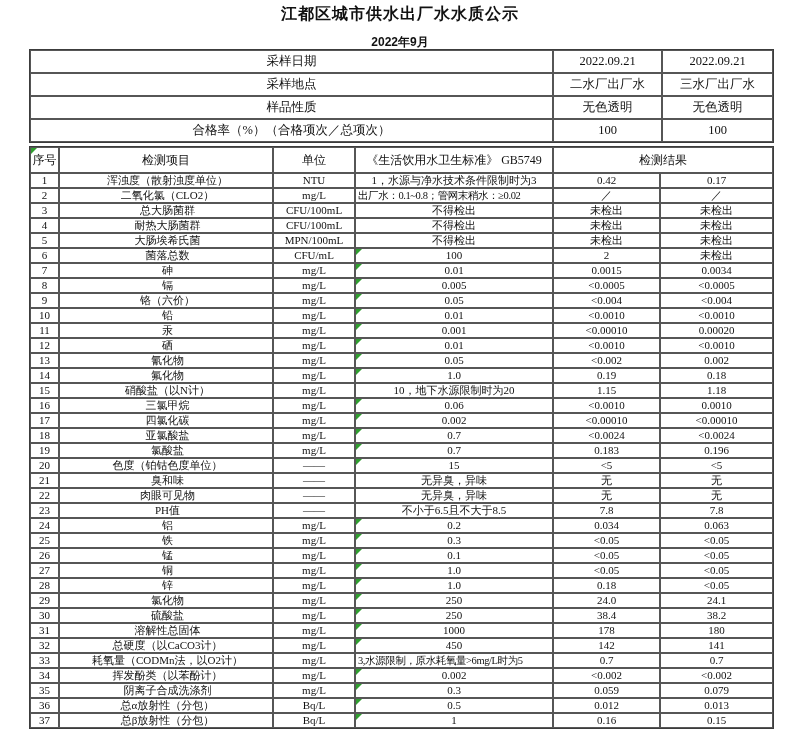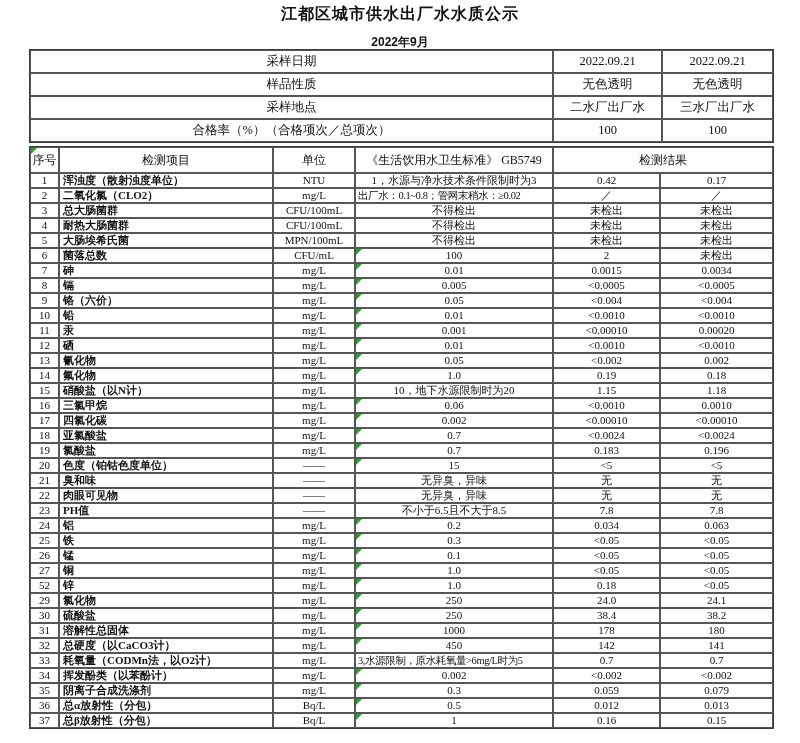--- a/index.html
+++ b/index.html
@@ -17,21 +17,21 @@
   td,th{border:1px solid #565656;box-sizing:border-box;position:relative;
         overflow:hidden;white-space:nowrap;font-weight:normal;
         text-align:center;vertical-align:middle;background:#fff;padding:0;}
   
   #info-table{left:29px;top:49px;width:745px;font-family:Liberation Serif, serif;}
   #info-table td{height:23px;font-size:12.5px;}
   
   #results-table{left:29px;top:146px;width:745px;}
   #results-table th{height:26px;font-size:12px;}
   #results-table td{height:15px;font-size:11px;line-height:13px;}
-  .c-item{text-align:left;padding-left:3px !important;font-weight:bold;}
+  .c-item{text-align:center;padding-left:3px !important;}
   .c-std.left{text-align:left;padding-left:2px !important;
               letter-spacing:-0.4px;font-size:10.5px !important;}
   .flag::before{content:"";position:absolute;left:0;top:0;width:0;height:0;
                 border-top:6px solid var(--flag-green,#2f9e2f);
                 border-right:6px solid transparent;}
 </style>
 </head>
 <body>
 
 <div class="page">
@@ -45,28 +45,28 @@
         <col style="width:109px">
         <col style="width:111px">
       </colgroup>
     <tbody>
         <tr>
           <td>采样日期</td>
           <td>2022.09.21</td>
           <td>2022.09.21</td>
         </tr>
         <tr>
+          <td>采样地点</td>
+          <td>二水厂出厂水</td>
+          <td>三水厂出厂水</td>
+        </tr>
+        <tr>
           <td>样品性质</td>
           <td>无色透明</td>
           <td>无色透明</td>
-        </tr>
-        <tr>
-          <td>采样地点</td>
-          <td>二水厂出厂水</td>
-          <td>三水厂出厂水</td>
         </tr>
         <tr>
           <td>合格率（%）（合格项次／总项次）</td>
           <td>100</td>
           <td>100</td>
         </tr>
       </tbody>
   </table>
 
   <table id="results-table">
@@ -298,21 +298,21 @@
         </tr>
         <tr>
           <td class="c-idx">27</td>
           <td class="c-item">铜</td>
           <td class="c-unit">mg/L</td>
           <td class="c-std flag">1.0</td>
           <td class="c-res">&lt;0.05</td>
           <td class="c-res">&lt;0.05</td>
         </tr>
         <tr>
-          <td class="c-idx">52</td>
+          <td class="c-idx">28</td>
           <td class="c-item">锌</td>
           <td class="c-unit">mg/L</td>
           <td class="c-std flag">1.0</td>
           <td class="c-res">0.18</td>
           <td class="c-res">&lt;0.05</td>
         </tr>
         <tr>
           <td class="c-idx">29</td>
           <td class="c-item">氯化物</td>
           <td class="c-unit">mg/L</td>

